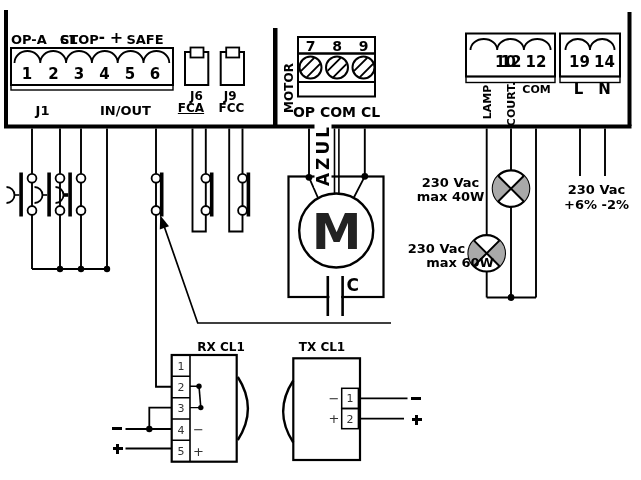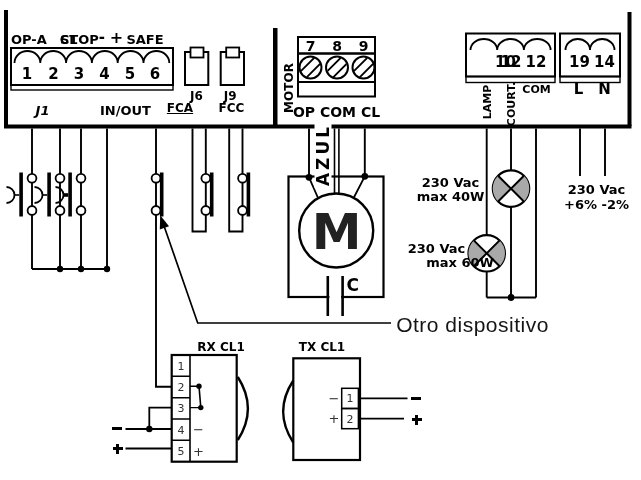--- a/index.html
+++ b/index.html
@@ -216,24 +216,24 @@
 <span class="t s16" style="left:116.4px;top:37.5px;">+</span>
 <span class="t s13" style="left:145px;top:39px;">SAFE</span>
 
 <span class="t s15" style="left:27px;top:73.5px;">1</span>
 <span class="t s15" style="left:53.5px;top:73.5px;">2</span>
 <span class="t s15" style="left:79px;top:73.5px;">3</span>
 <span class="t s15" style="left:104.5px;top:73.5px;">4</span>
 <span class="t s15" style="left:130px;top:73.5px;">5</span>
 <span class="t s15" style="left:155px;top:73.5px;">6</span>
 
-<span class="t s13" style="left:42.5px;top:109.5px;font-style:italic;">J1</span>
+<span class="t s13" style="left:42.5px;top:109.5px;">J1</span>
 <span class="t s13" style="left:125.5px;top:109.5px;">IN/OUT</span>
 <span class="t s12" style="left:196.5px;top:95.5px;">J6</span>
-<span class="t s12" style="left:180px;top:108px;text-decoration:underline;">FCA</span>
+<span class="t s12" style="left:191px;top:108px;text-decoration:underline;">FCA</span>
 <span class="t s12" style="left:230.2px;top:95.5px;">J9</span>
 <span class="t s12" style="left:231.5px;top:108px;">FCC</span>
 
 <span class="t s14" style="left:310.5px;top:45.5px;">7</span>
 <span class="t s14" style="left:337px;top:45.5px;">8</span>
 <span class="t s14" style="left:363.5px;top:45.5px;">9</span>
 <span class="t rot s12" style="left:289px;top:88px;">MOTOR</span>
 <span class="t s14" style="left:336.5px;top:112px;">OP COM CL</span>
 
 <span class="t s15" style="left:486.5px;top:61.5px;margin-left:19px;">10</span>
@@ -251,21 +251,20 @@
 <span class="t rot azul" style="left:323px;top:155px;">AZUL</span>
 <span class="t mletter" style="left:336.2px;top:232px;">M</span>
 <span class="t s17" style="left:352.8px;top:284.5px;">C</span>
 
 <span class="t s13" style="left:450.5px;top:181.5px;">230 Vac</span>
 <span class="t s13" style="left:450.5px;top:195.8px;">max 40W</span>
 <span class="t s13" style="left:436.5px;top:248px;">230 Vac</span>
 <span class="t s13" style="left:460px;top:262px;">max 60W</span>
 <span class="t s13" style="left:596.5px;top:188.5px;">230 Vac</span>
 <span class="t s13" style="left:596.5px;top:203.5px;">+6% -2%</span>
-<span class="t light" style="left:472.5px;top:323.5px;">Otro dispositivo</span>
 
 <span class="t s12" style="left:221px;top:346.5px;">RX CL1</span>
 <span class="t s12" style="left:322px;top:346.5px;">TX CL1</span>
 
 <span class="t cell" style="left:181px;top:365.8px;">1</span>
 <span class="t cell" style="left:181px;top:387px;">2</span>
 <span class="t cell" style="left:181px;top:408.3px;">3</span>
 <span class="t cell" style="left:181px;top:429.8px;">4</span>
 <span class="t cell" style="left:181px;top:450.9px;">5</span>
 <span class="t cellsym" style="left:198.5px;top:429.3px;">−</span>

